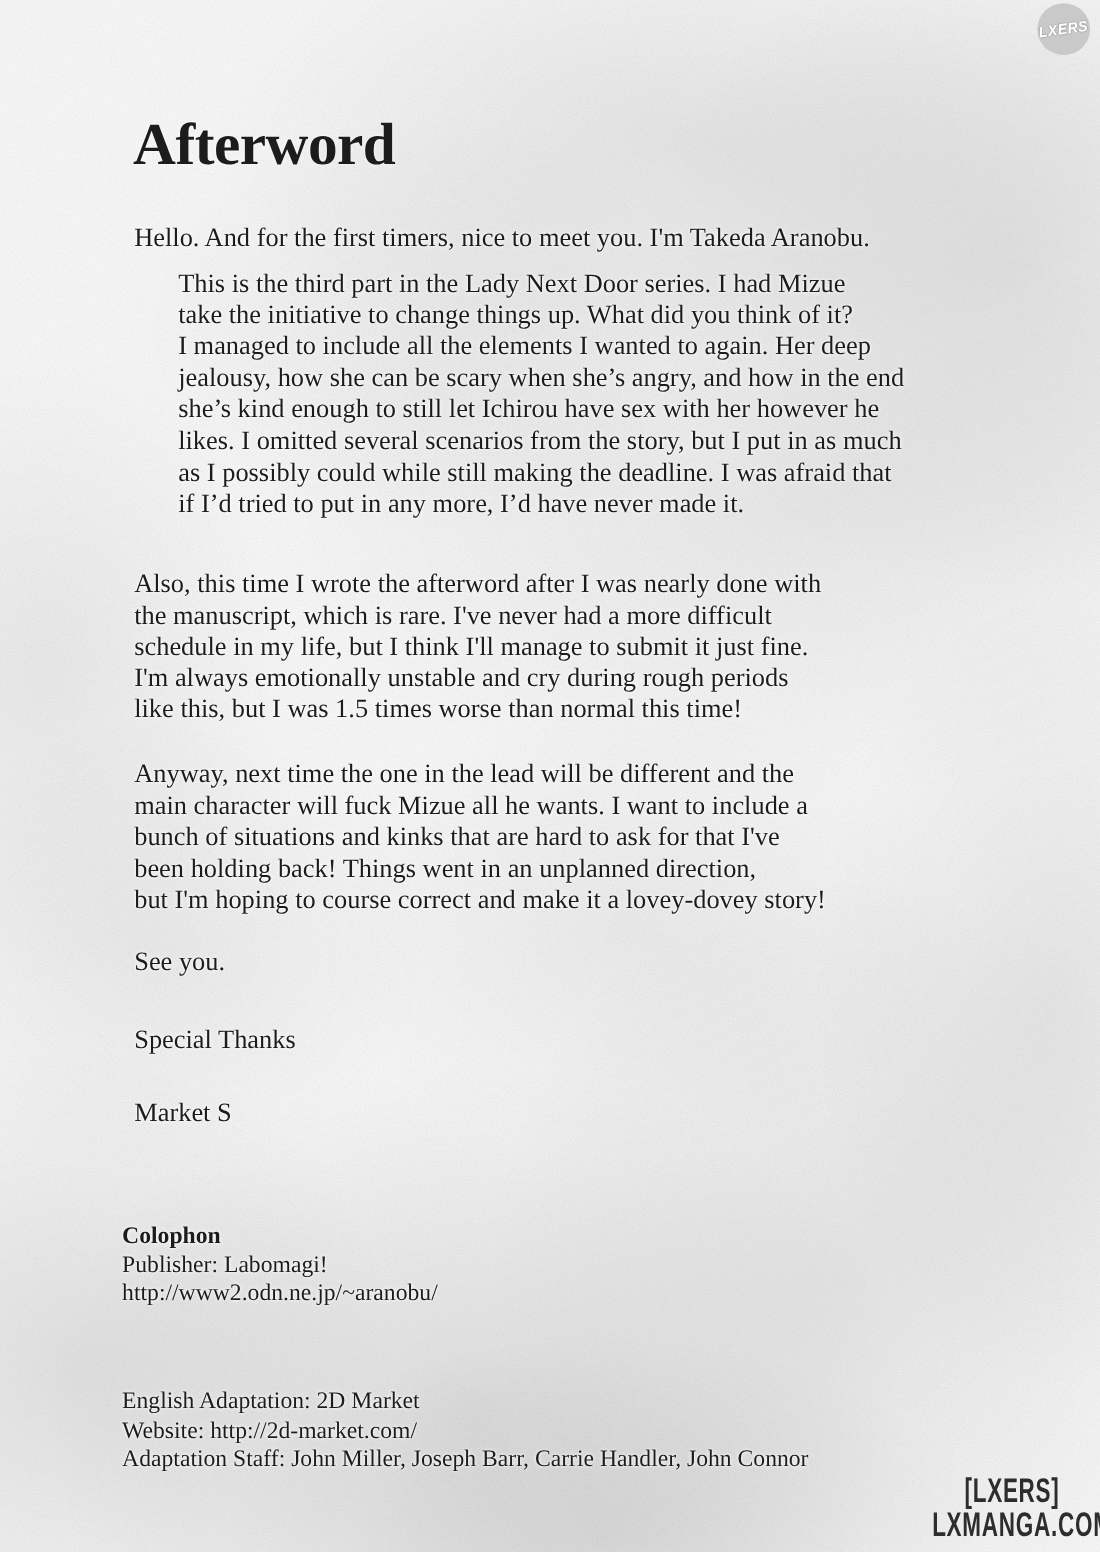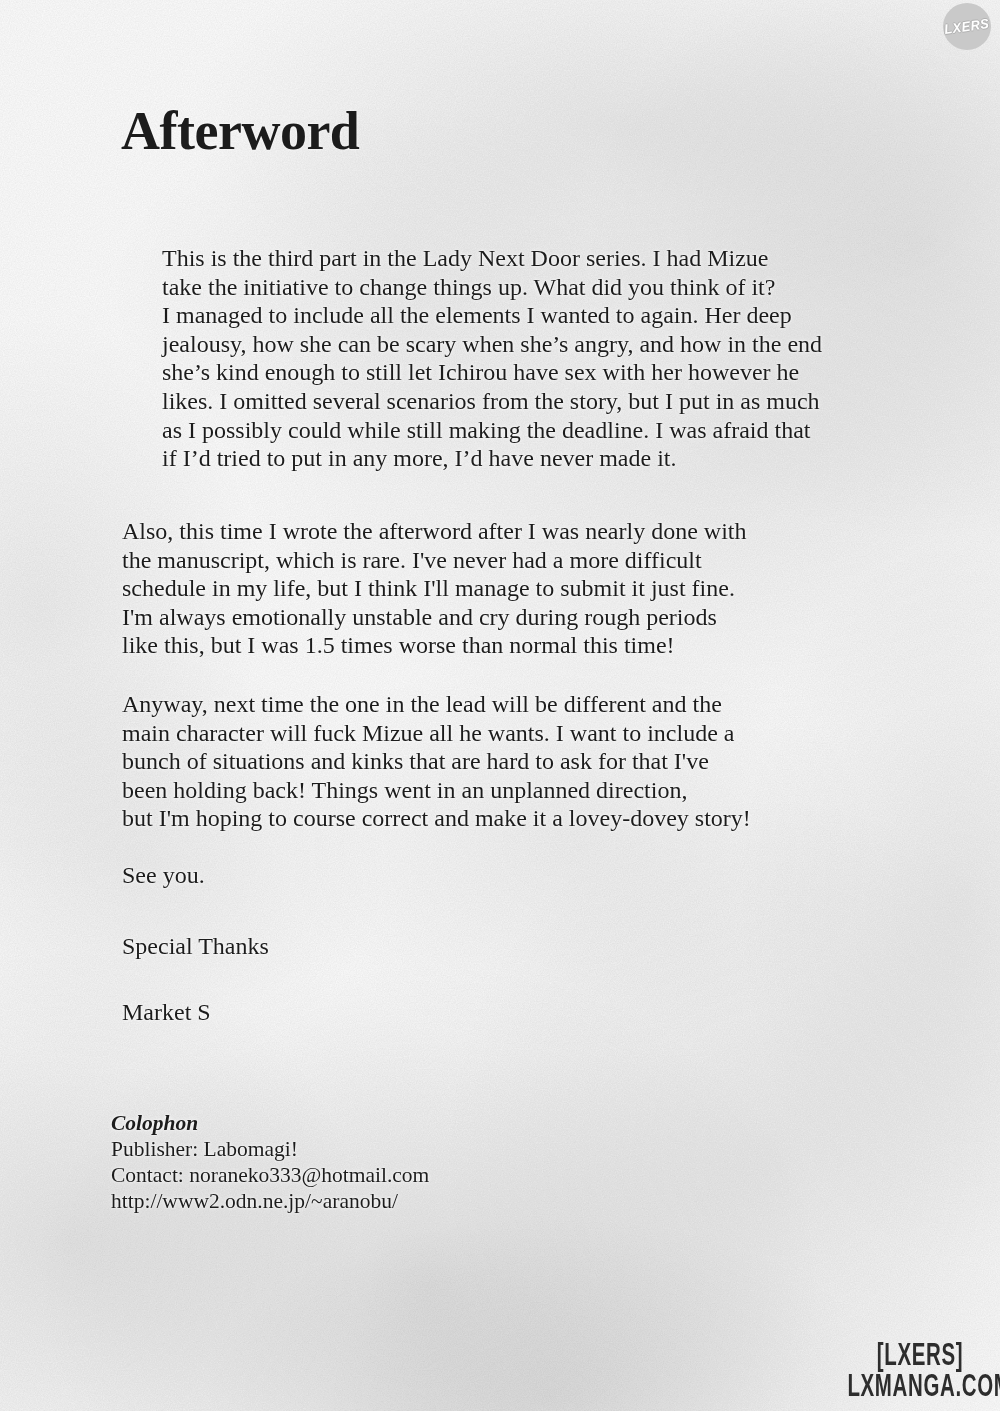--- a/index.html
+++ b/index.html
@@ -59,21 +59,21 @@
   .friend-name     { top: 998px; }
 
   .colophon {
     position: absolute;
     left: 111px;
     top: 1110px;
     font-size: 21.5px;
     line-height: 26px;
     text-shadow: 0 0 2px #ffffff, 0 0 5px rgba(255,255,255,0.85);
   }
-  .colophon .heading { font-weight: 700; font-style: italic; }
+  .colophon .heading { font-weight: 700; }
   .colophon .indented { }
 
   .adaptation {
     position: absolute;
     left: 111px;
     top: 1260px;
     font-size: 21.5px;
     line-height: 26.5px;
     white-space: pre;
     text-shadow: 0 0 2px #ffffff, 0 0 5px rgba(255,255,255,0.85);
@@ -135,20 +135,21 @@
     </filter>
     <rect width="1000" height="1411" filter="url(#grainNoise)" opacity="0.45"></rect>
   </svg>
 
   <div class="logo-badge">
     <span>LXERS</span>
   </div>
 
   <h1 class="page-title">Afterword</h1>
 
+  <div class="text-block para-intro">Hello. And for the first timers, nice to meet you. I'm Takeda Aranobu.</div>
   <div class="text-block para-series">This is the third part in the Lady Next Door series. I had Mizue
 take the initiative to change things up. What did you think of it?
 I managed to include all the elements I wanted to again. Her deep
 jealousy, how she can be scary when she’s angry, and how in the end
 she’s kind enough to still let Ichirou have sex with her however he
 likes. I omitted several scenarios from the story, but I put in as much
 as I possibly could while still making the deadline. I was afraid that
 if I’d tried to put in any more, I’d have never made it.</div>
   <div class="text-block para-schedule">Also, this time I wrote the afterword after I was nearly done with
 the manuscript, which is rare. I've never had a more difficult
@@ -160,23 +161,25 @@
 bunch of situations and kinks that are hard to ask for that I've
 been holding back! Things went in an unplanned direction,
 but I'm hoping to course correct and make it a lovey-dovey story!</div>
   <div class="text-block sign-off">See you.</div>
   <div class="text-block special-thanks">Special Thanks</div>
   <div class="text-block friend-name">Market S</div>
 
   <div class="colophon">
     <div class="heading">Colophon</div>
     <div>Publisher: Labomagi!</div>
-    <div>Contact: noraneko333@hotmail.com</div>
     <div class="indented">http://www2.odn.ne.jp/~aranobu/</div>
   </div>
 
+  <div class="adaptation">English Adaptation: 2D Market
+Website: http://2d-market.com/
+Adaptation Staff: John Miller, Joseph Barr, Carrie Handler, John Connor</div>
 
   <div class="watermark">
     <div>[LXERS]</div>
     <div>LXMANGA.COM</div>
   </div>
 
 </div>
 
 </body></html>

